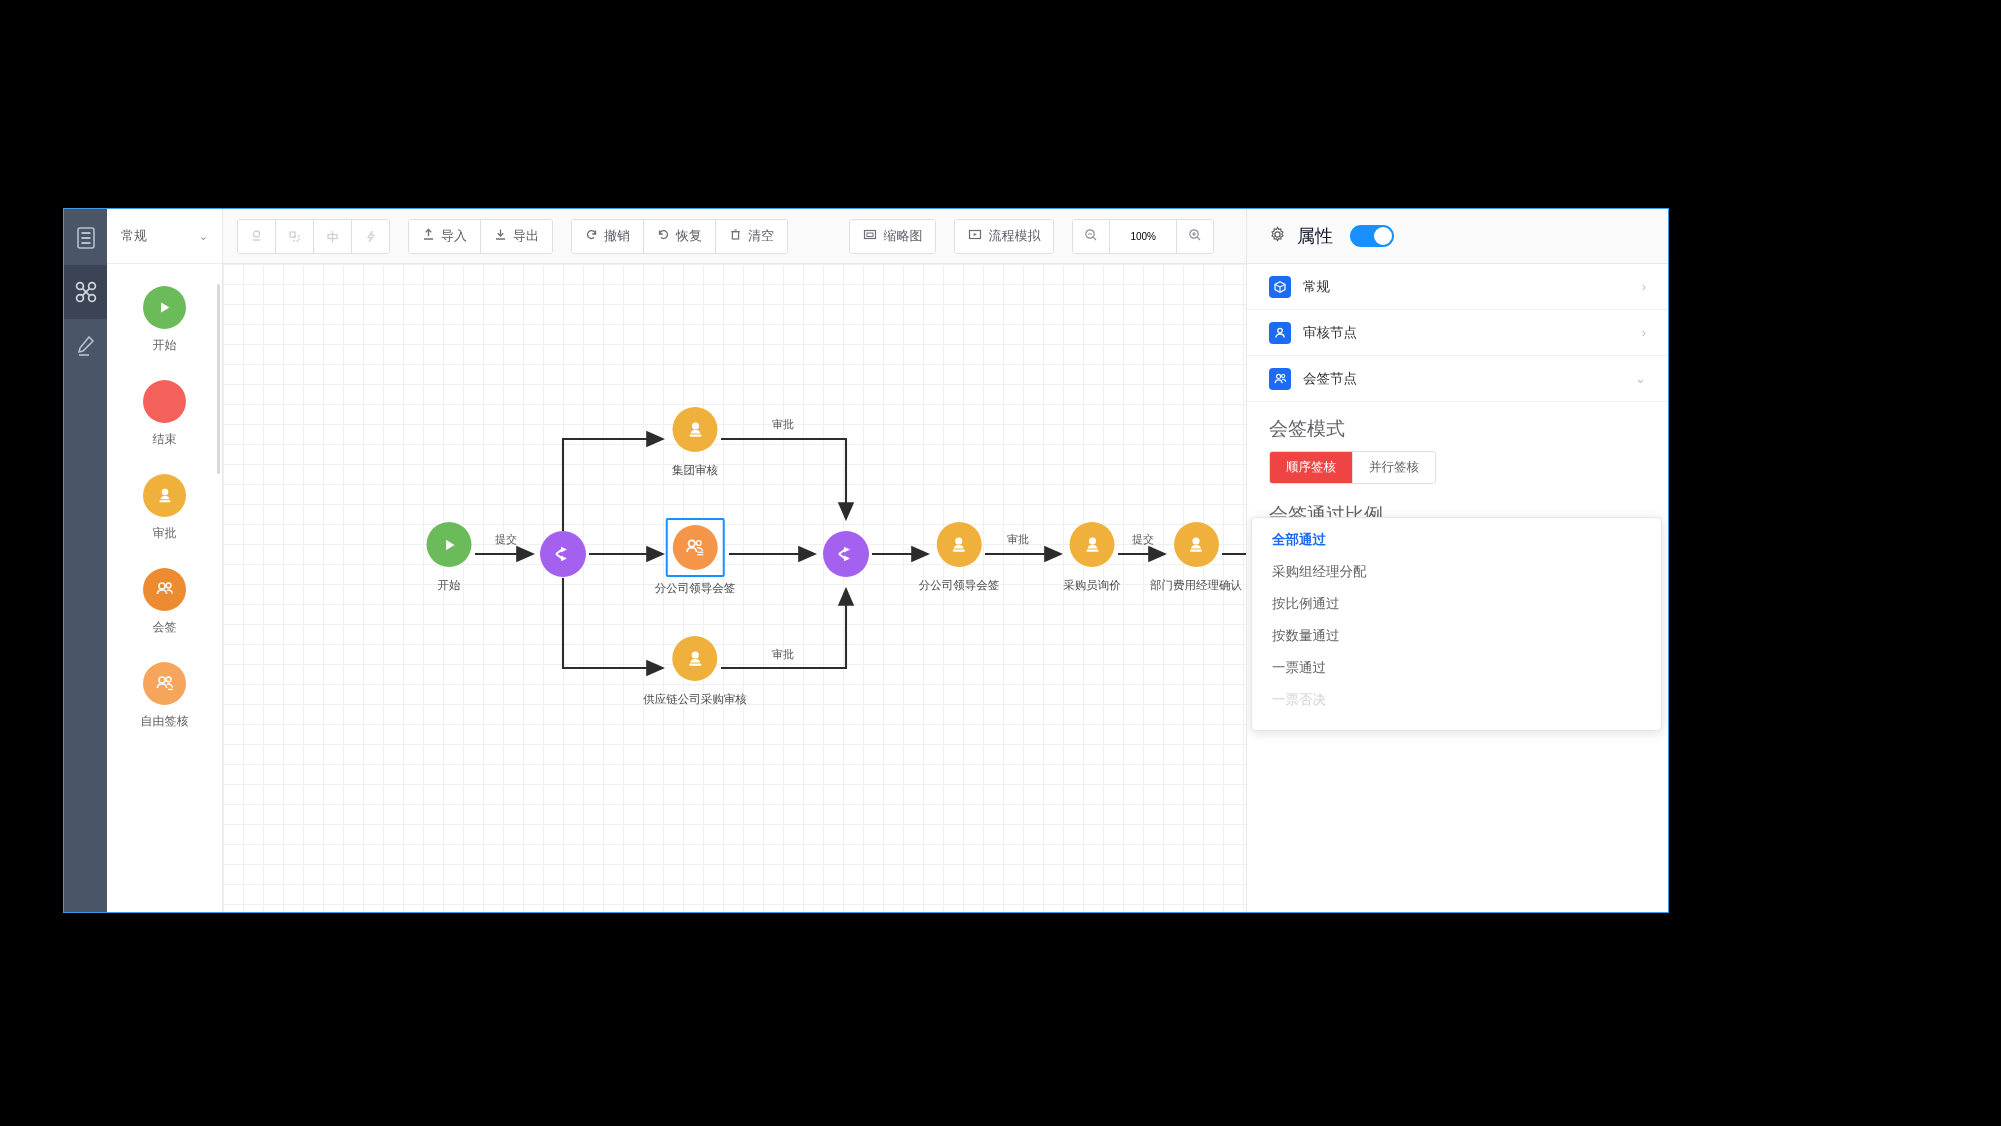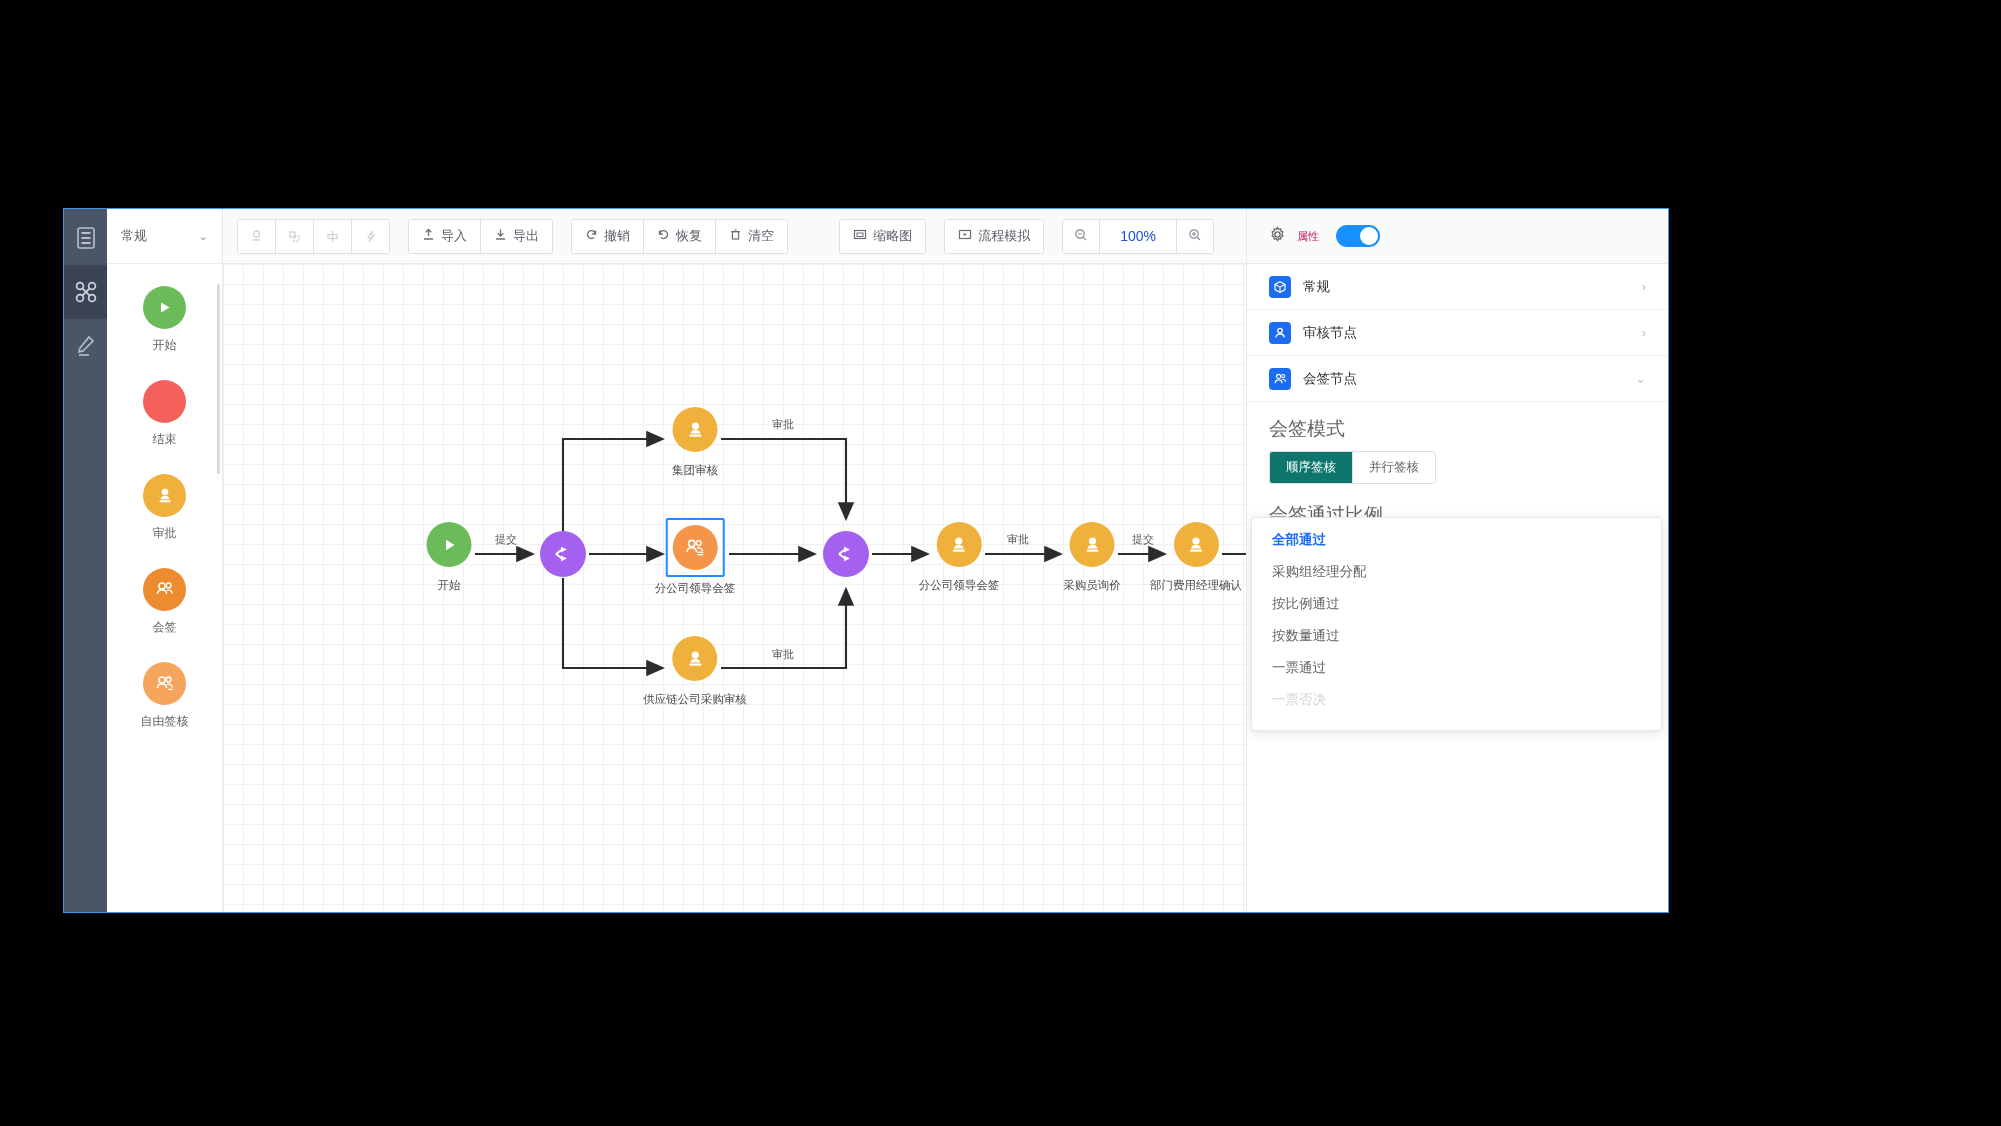--- a/index.html
+++ b/index.html
@@ -44,21 +44,21 @@
     padding:0 14px; }
   .tb-group { display:flex; border:1px solid #dcdfe6; border-radius:3px;
     overflow:hidden; background:#fff; margin-right:18px; }
   .tb-btn { height:33px; display:flex; align-items:center; gap:6px;
     padding:0 13px; border-right:1px solid #dcdfe6; font-size:13px;
     color:#5a5e66; cursor:pointer; white-space:nowrap; background:#fff; }
   .tb-btn:last-child { border-right:none; }
   .tb-btn.icon-only { padding:0 11px; }
   .tb-btn.disabled { color:#c6c9ce; cursor:default; }
   .tb-spacer { flex:1; }
-  .tb-zoomval { font-size:14px; color:#1d4ed8; padding:0 20px;
+  .tb-zoomval { font-size:10px; color:#000000; padding:0 20px;
     border-right:1px solid #dcdfe6; height:33px; display:flex;
     align-items:center; }
 
   
   .canvas { flex:1; position:relative; overflow:hidden; background:#fff;
     background-image:
       linear-gradient(to right, #f0f0f0 1px, transparent 1px),
       linear-gradient(to bottom, #f0f0f0 1px, transparent 1px);
     background-size:20px 20px; }
   .canvas-inner { position:absolute; inset:0; }
@@ -78,21 +78,21 @@
 
   svg.edges { position:absolute; inset:0; width:100%; height:100%;
     pointer-events:none; }
 
   
   .panel { width:422px; flex:0 0 422px; border-left:1px solid #e8e8e8;
     background:#fff; display:flex; flex-direction:column; position:relative; }
   .panel-head { height:55px; flex:0 0 55px; background:#fafafa;
     border-bottom:1px solid #e8e8e8; display:flex; align-items:center;
     gap:11px; padding:0 22px; }
-  .panel-title { font-size:11px; color:#be185d; }
+  .panel-title { font-size:18px; color:#0f172a; }
   .switch { width:44px; height:22px; border-radius:11px; background:#1890ff;
     position:relative; cursor:pointer; margin-left:6px; }
   .switch::after { content:""; position:absolute; width:18px; height:18px;
     border-radius:50%; background:#fff; top:2px; right:2px; }
 
   .panel-body { flex:1; overflow:hidden; position:relative; }
   .sec-row { height:46px; display:flex; align-items:center; gap:12px;
     padding:0 22px; border-bottom:1px solid #f0f0f0; cursor:pointer; }
   .sec-icon { width:22px; height:22px; border-radius:4px; background:#1b6cf2;
     display:flex; align-items:center; justify-content:center; flex:0 0 22px; }
@@ -100,21 +100,21 @@
   .sec-arrow { margin-left:auto; color:#bfbfbf; font-size:13px; }
 
   .sec-content { padding:14px 22px 0 22px; }
   .field-label { font-size:19px; color:#606266; margin-bottom:9px; }
   .seg { display:inline-flex; border:1px solid #dcdfe6; border-radius:3px;
     overflow:hidden; margin-bottom:18px; }
   .seg-btn { padding:0 16px; height:31px; display:flex; align-items:center;
     font-size:12.5px; color:#606266; background:#fff; cursor:pointer;
     border-right:1px solid #dcdfe6; }
   .seg-btn:last-child { border-right:none; }
-  .seg-btn.active { background:#0f766e; color:#fff; }
+  .seg-btn.active { background:#ef4444; color:#fff; }
 
   .select { height:32px; border:1px solid #1890ff; border-radius:3px;
     display:flex; align-items:center; padding:0 11px; font-size:13px;
     color:#606266; cursor:pointer; }
   .select .caret { margin-left:auto; color:#b4b8bf; font-size:11px; }
 
   .dropdown { position:absolute; left:4px; right:6px; top:253px;
     background:#fff; border:1px solid #e4e7ed; border-radius:4px;
     box-shadow:0 2px 12px rgba(0,0,0,.12); padding:6px 0 0 0;
     z-index:30; overflow:hidden; }

